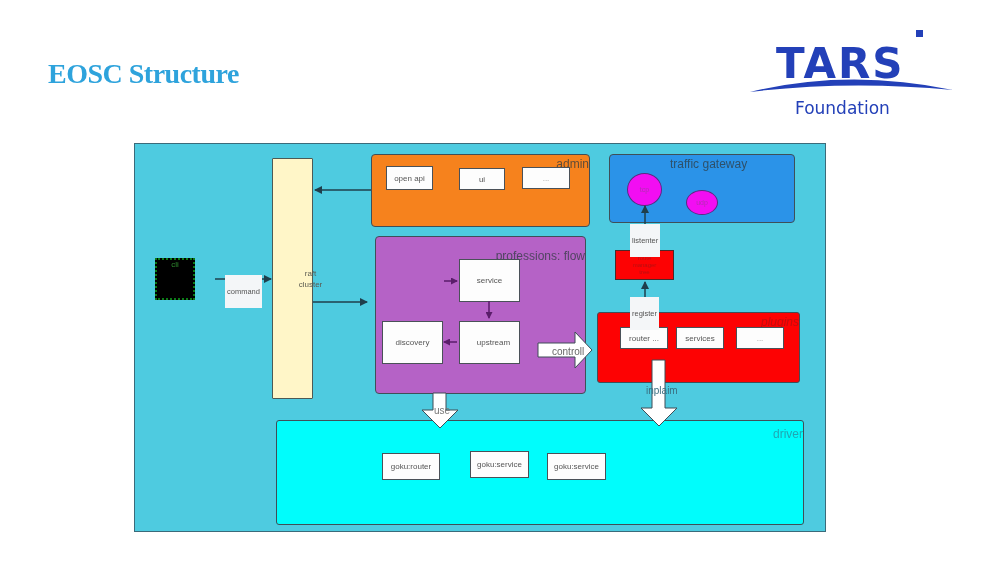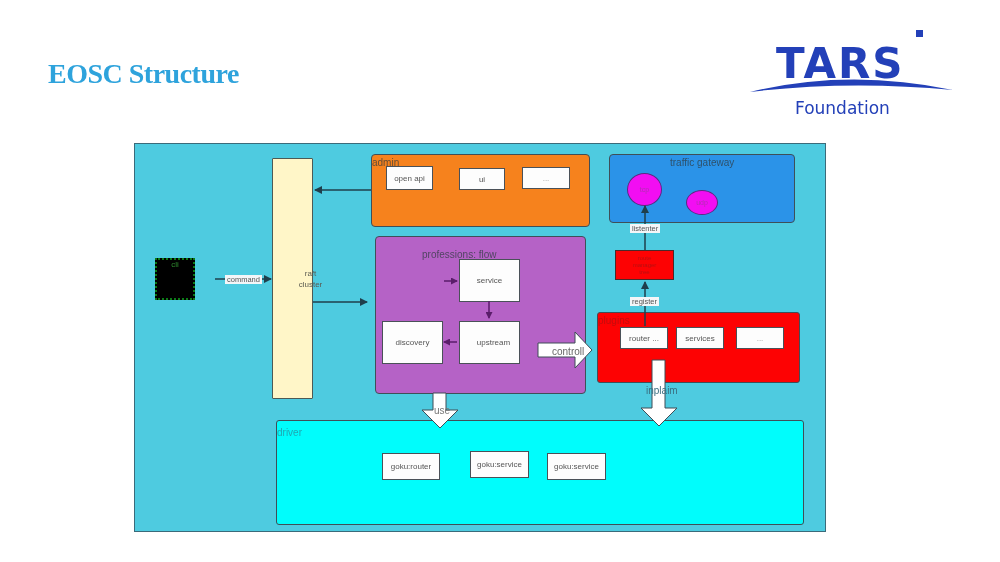--- a/index.html
+++ b/index.html
@@ -19,22 +19,22 @@
   }
 
   .panel {
     position: absolute; left: 134px; top: 143px; width: 692px; height: 389px;
     background: #4ecbe0; border: 1.5px solid #3b6b7a;
   }
 
   .abs { position: absolute; }
   .box { position: absolute; border: 1.5px solid #3f4f58; border-radius: 3px; }
   .group-label {
-    position: absolute; left: 0; right: 0; top: 2px; text-align: left;
-    font-size: 10px; color: #2f3a40; opacity: 0.75;
+    position: absolute; left: 0; right: 0; top: 2px; text-align: right;
+    font-size: 12px; color: #2f3a40; opacity: 0.75;
   }
   .wbox {
     position: absolute; background: #fdfdfd; border: 1.5px solid #4a5158;
     display: flex; align-items: center; justify-content: center;
     font-size: 8px; color: #555;
   }
 
   .admin { left: 371px; top: 154px; width: 219px; height: 73px; background: #f6821d; border-radius: 4px; }
   .flow  { left: 375px; top: 236px; width: 211px; height: 158px; background: #b562c6; border-radius: 4px; }
   .traffic { left: 609px; top: 154px; width: 186px; height: 69px; background: #2b93e8; border-radius: 4px; }
@@ -58,21 +58,21 @@
     display: flex; align-items: center; justify-content: center; text-align: center;
     font-size: 6px; color: #b81010; line-height: 7px;
   }
   .ellipse {
     position: absolute; background: #f20ef2; border: 1.5px solid #5a2a82; border-radius: 50%;
     display: flex; align-items: center; justify-content: center;
     font-size: 7px; color: #b030b0;
   }
   .edge-label {
     position: absolute; background: #f4f6f8; font-size: 7.5px; color: #555;
-    padding: 0 2px; line-height: 9px; white-space: nowrap;
+    padding: 12px 2px; line-height: 9px; white-space: nowrap;
   }
   .plain-label { position: absolute; font-size: 10px; color: #3a6f80; white-space: nowrap; }
 
   svg.arrows { position: absolute; left: 0; top: 0; width: 1000px; height: 562px; pointer-events: none; }
 </style>
 </head>
 <body>
 
 <div class="slide-title">EOSC Structure</div>
 
@@ -118,21 +118,21 @@
 
 <div class="abs registry">
   <div>
     <div>route</div>
     <div>manager</div>
     <div>tree</div>
   </div>
 </div>
 
 <div class="box plugins">
-  <div class="group-label" style="color:#b01010;">plugins</div>
+  <div class="group-label" style="color:#b01010;font-style:italic;">plugins</div>
   <div class="wbox" style="left:22px;top:14px;width:48px;height:22px;">router ...</div>
   <div class="wbox" style="left:78px;top:14px;width:48px;height:22px;">services</div>
   <div class="wbox" style="left:138px;top:14px;width:48px;height:22px;color:#999;">...</div>
 </div>
 
 <div class="box driver">
   <div class="group-label" style="top:6px;color:#2a8a9a;">driver</div>
   <div class="wbox" style="left:105px;top:32px;width:58px;height:27px;">goku:router</div>
   <div class="wbox" style="left:193px;top:30px;width:59px;height:27px;">goku:service</div>
   <div class="wbox" style="left:270px;top:32px;width:59px;height:27px;">goku:service</div>

